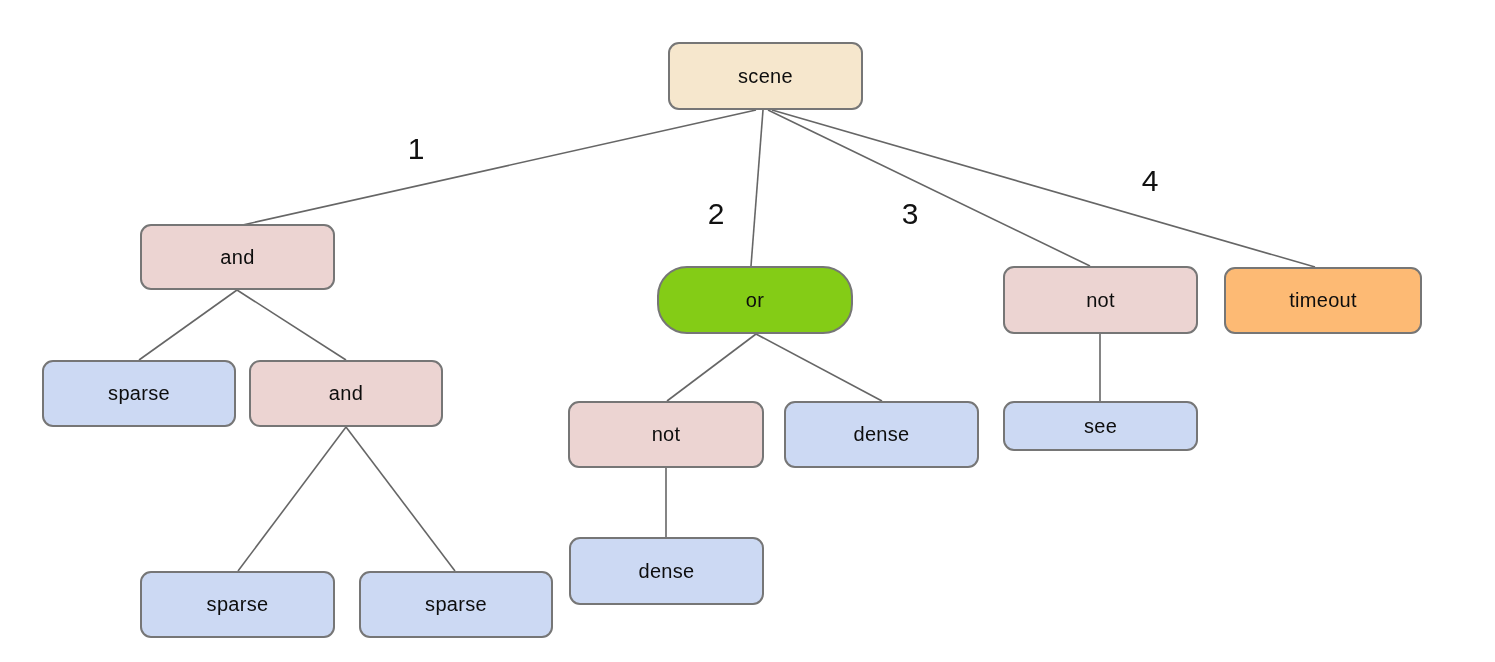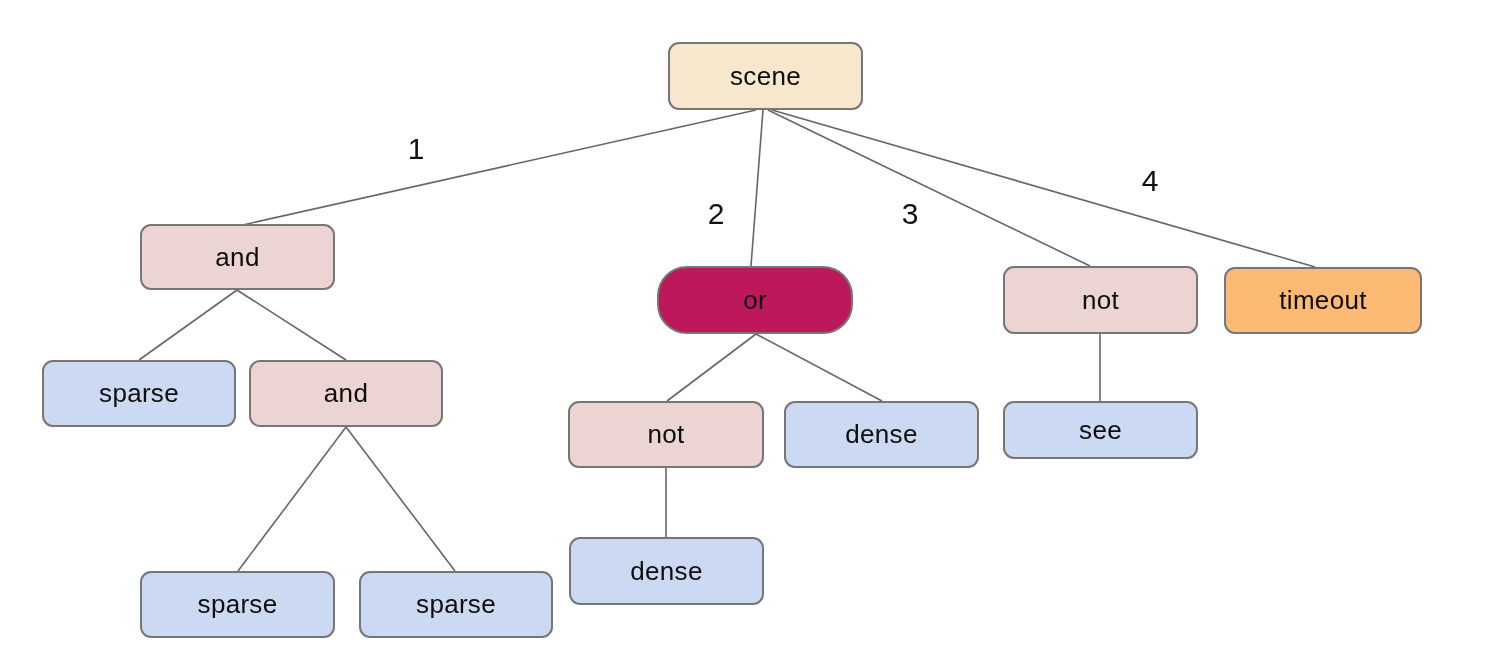--- a/index.html
+++ b/index.html
@@ -23,21 +23,21 @@
     height: 662px;
   }
   .node {
     position: absolute;
     box-sizing: border-box;
     border: 2px solid #767676;
     border-radius: 11px;
     display: flex;
     align-items: center;
     justify-content: center;
-    font-size: 26px;
+    font-size: 20px;
     color: #0d0d0d;
     letter-spacing: 0.3px;
     white-space: nowrap;
   }
   .edge-label {
     position: absolute;
     transform: translate(-50%, -50%);
     font-size: 30px;
     color: #111111;
     line-height: 1;
@@ -60,24 +60,24 @@
       <line x1="756" y1="334" x2="882" y2="401" stroke="#666666" stroke-width="1.6"></line>
       <line x1="666" y1="468" x2="666" y2="537" stroke="#666666" stroke-width="1.6"></line>
       <line x1="1100" y1="334" x2="1100" y2="401" stroke="#666666" stroke-width="1.6"></line>
     </svg>
 <div class="edge-label" style="left: 416px; top: 149px;">1</div>
     <div class="edge-label" style="left: 716px; top: 214px;">2</div>
     <div class="edge-label" style="left: 910px; top: 214px;">3</div>
     <div class="edge-label" style="left: 1150px; top: 181px;">4</div>
     <div class="node" style="left: 668px; top: 42px; width: 195px; height: 68px; background: rgb(246, 231, 205); border-color: rgb(118, 118, 118); color: rgb(13, 13, 13);">scene</div>
     <div class="node" style="left: 140px; top: 224px; width: 195px; height: 66px; background: rgb(236, 212, 210); border-color: rgb(118, 118, 118); color: rgb(13, 13, 13);">and</div>
-    <div class="node" style="left: 657px; top: 266px; width: 196px; height: 68px; background: #be185d; border-color: rgb(118, 118, 118); color: rgb(13, 13, 13); border-radius: 30px;">or</div>
+    <div class="node" style="left: 657px; top: 266px; width: 196px; height: 68px; background: #84cc16; border-color: rgb(118, 118, 118); color: rgb(13, 13, 13); border-radius: 30px;">or</div>
     <div class="node" style="left: 1003px; top: 266px; width: 195px; height: 68px; background: rgb(236, 212, 210); border-color: rgb(118, 118, 118); color: rgb(13, 13, 13);">not</div>
     <div class="node" style="left: 1224px; top: 267px; width: 198px; height: 67px; background: #fdba74; border-color: rgb(118, 118, 118); color: rgb(13, 13, 13);">timeout</div>
     <div class="node" style="left: 42px; top: 360px; width: 194px; height: 67px; background: rgb(204, 217, 243); border-color: rgb(118, 118, 118); color: rgb(13, 13, 13);">sparse</div>
     <div class="node" style="left: 249px; top: 360px; width: 194px; height: 67px; background: rgb(236, 212, 210); border-color: rgb(118, 118, 118); color: rgb(13, 13, 13);">and</div>
     <div class="node" style="left: 568px; top: 401px; width: 196px; height: 67px; background: rgb(236, 212, 210); border-color: rgb(118, 118, 118); color: rgb(13, 13, 13);">not</div>
     <div class="node" style="left: 784px; top: 401px; width: 195px; height: 67px; background: rgb(204, 217, 243); border-color: rgb(118, 118, 118); color: rgb(13, 13, 13);">dense</div>
-    <div class="node" style="left: 1003px; top: 401px; width: 195px; height: 58px; background: rgb(204, 217, 243); border-color: rgb(118, 118, 118); color: rgb(13, 13, 13);">see</div>
+    <div class="node" style="left: 1003px; top: 401px; width: 195px; height: 50px; background: rgb(204, 217, 243); border-color: rgb(118, 118, 118); color: rgb(13, 13, 13);">see</div>
     <div class="node" style="left: 140px; top: 571px; width: 195px; height: 67px; background: rgb(204, 217, 243); border-color: rgb(118, 118, 118); color: rgb(13, 13, 13);">sparse</div>
     <div class="node" style="left: 359px; top: 571px; width: 194px; height: 67px; background: rgb(204, 217, 243); border-color: rgb(118, 118, 118); color: rgb(13, 13, 13);">sparse</div>
     <div class="node" style="left: 569px; top: 537px; width: 195px; height: 68px; background: rgb(204, 217, 243); border-color: rgb(118, 118, 118); color: rgb(13, 13, 13);">dense</div>
   </div>
 
 </body></html>

